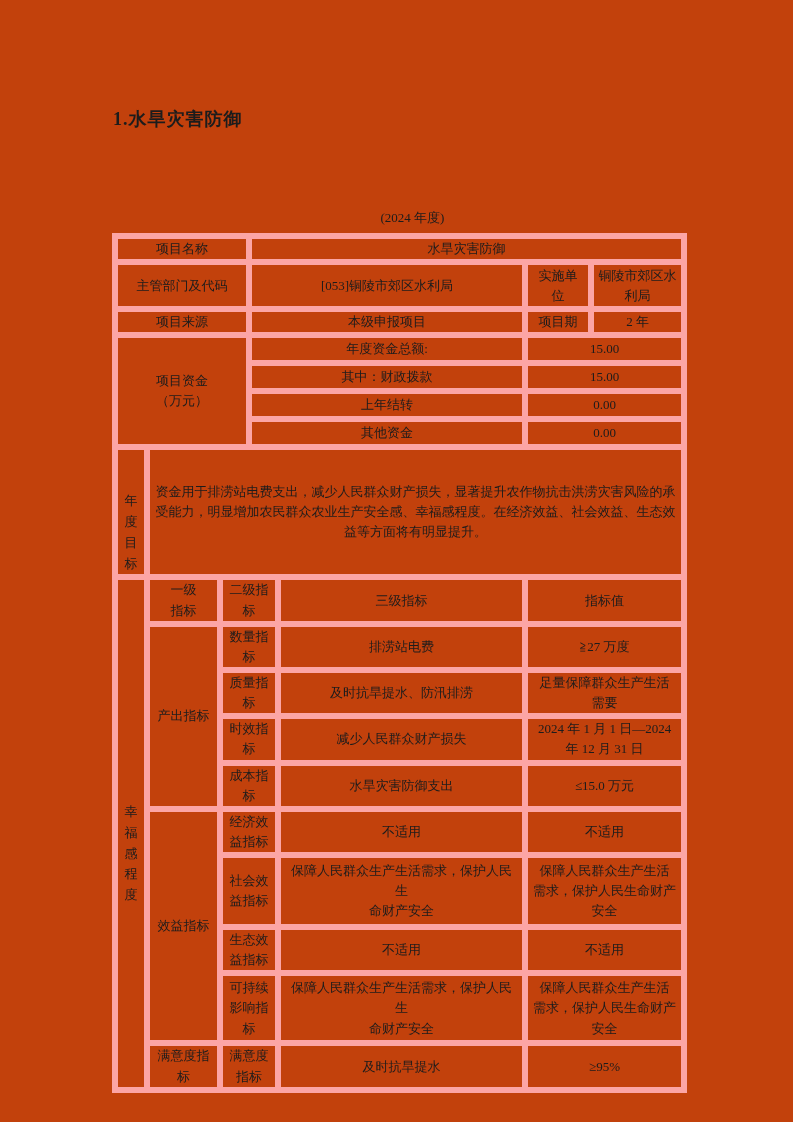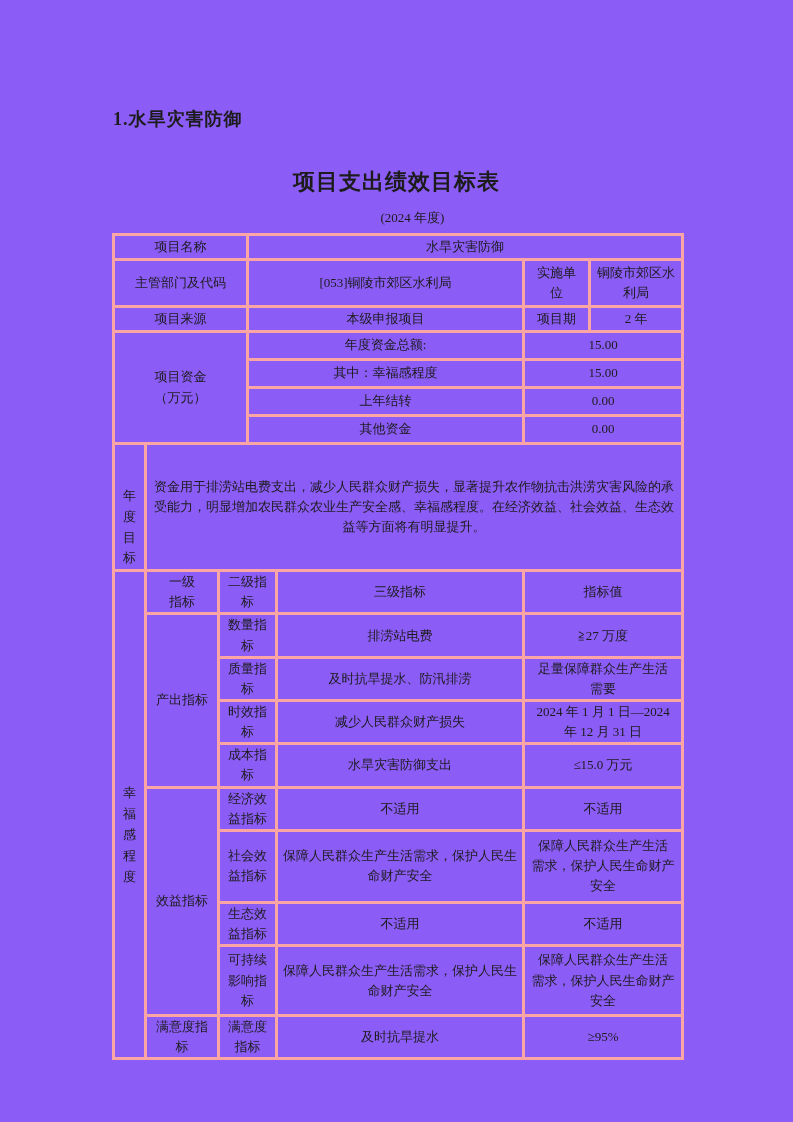--- a/index.html
+++ b/index.html
@@ -1,42 +1,42 @@
 <!DOCTYPE html>
 <html><head>
 <meta charset="utf-8">
 <style>
   html,body { margin:0; padding:0; background:#ffffff; }
   body {
     width:793px; height:1122px;
     font-family:"Liberation Serif","DejaVu Serif",serif;
     color:#1c1c1c;
   }
-  .page { position:relative; width:793px; height:1122px; background:#8b5cf6; overflow:hidden; }
+  .page { position:relative; width:793px; height:1122px; background:#c2410c; overflow:hidden; }
 
   .heading {
     position:absolute; left:113px; top:107px;
     font-size:18px; font-weight:bold; letter-spacing:1px;
   }
   .doc-title {
     position:absolute; left:0; top:167px; width:100%;
     text-align:center; font-size:22px; font-weight:bold; letter-spacing:1px;
   }
   .doc-subtitle {
     position:absolute; left:16px; top:209px; width:100%;
     text-align:center; font-size:13px;
   }
 
   table.main {
     position:absolute; left:112px; top:233px;
     width:570px; border-collapse:collapse; table-layout:fixed;
     border:2px solid #383838;
   }
   table.main td {
-    border:3px solid #fca5a5;
+    border:6px solid #fca5a5;
     font-size:13px; line-height:1.55;
     text-align:center; vertical-align:middle;
     padding:0 4px;
     white-space:pre-line;
     overflow:hidden;
   }
   td.num { text-align:right; padding-right:10px;margin-top:48px; }
   td.fund { text-align:left;margin-left:20px; }
   td.ind0 { padding-left:12px; }
   td.ind1 { padding-left:27px; }
@@ -49,21 +49,20 @@
     display:inline-block; width:1.1em;
     word-break:break-all; line-height:1.6; text-align:center;margin-top:41px;
   }
 </style>
 </head>
 <body>
 
 <div class="page">
 
   <div class="heading">1.水旱灾害防御</div>
-  <div class="doc-title">项目支出绩效目标表</div>
   <div class="doc-subtitle">(2024 年度)</div>
 
   <table class="main">
     <colgroup>
       <col style="width:32px">
         <col style="width:73px">
         <col style="width:29px">
       <col style="width:29px">
         <col style="width:247px">
         <col style="width:66px">
@@ -92,21 +91,21 @@
       <td>2 年</td>
     </tr>
 
     <tr style="height:28px">
       <td colspan="3" rowspan="4">项目资金
 （万元）</td>
       <td colspan="2" class="fund ind0">年度资金总额:</td>
       <td colspan="2" class="num">15.00</td>
     </tr>
     <tr style="height:28px">
-      <td colspan="2" class="fund ind1">其中：幸福感程度</td>
+      <td colspan="2" class="fund ind1">其中：财政拨款</td>
       <td colspan="2" class="num">15.00</td>
     </tr>
     <tr style="height:28px">
       <td colspan="2" class="fund ind2">上年结转</td>
       <td colspan="2" class="num">0.00</td>
     </tr>
     <tr style="height:28px">
       <td colspan="2" class="fund ind2">其他资金</td>
       <td colspan="2" class="num">0.00</td>
     </tr>

